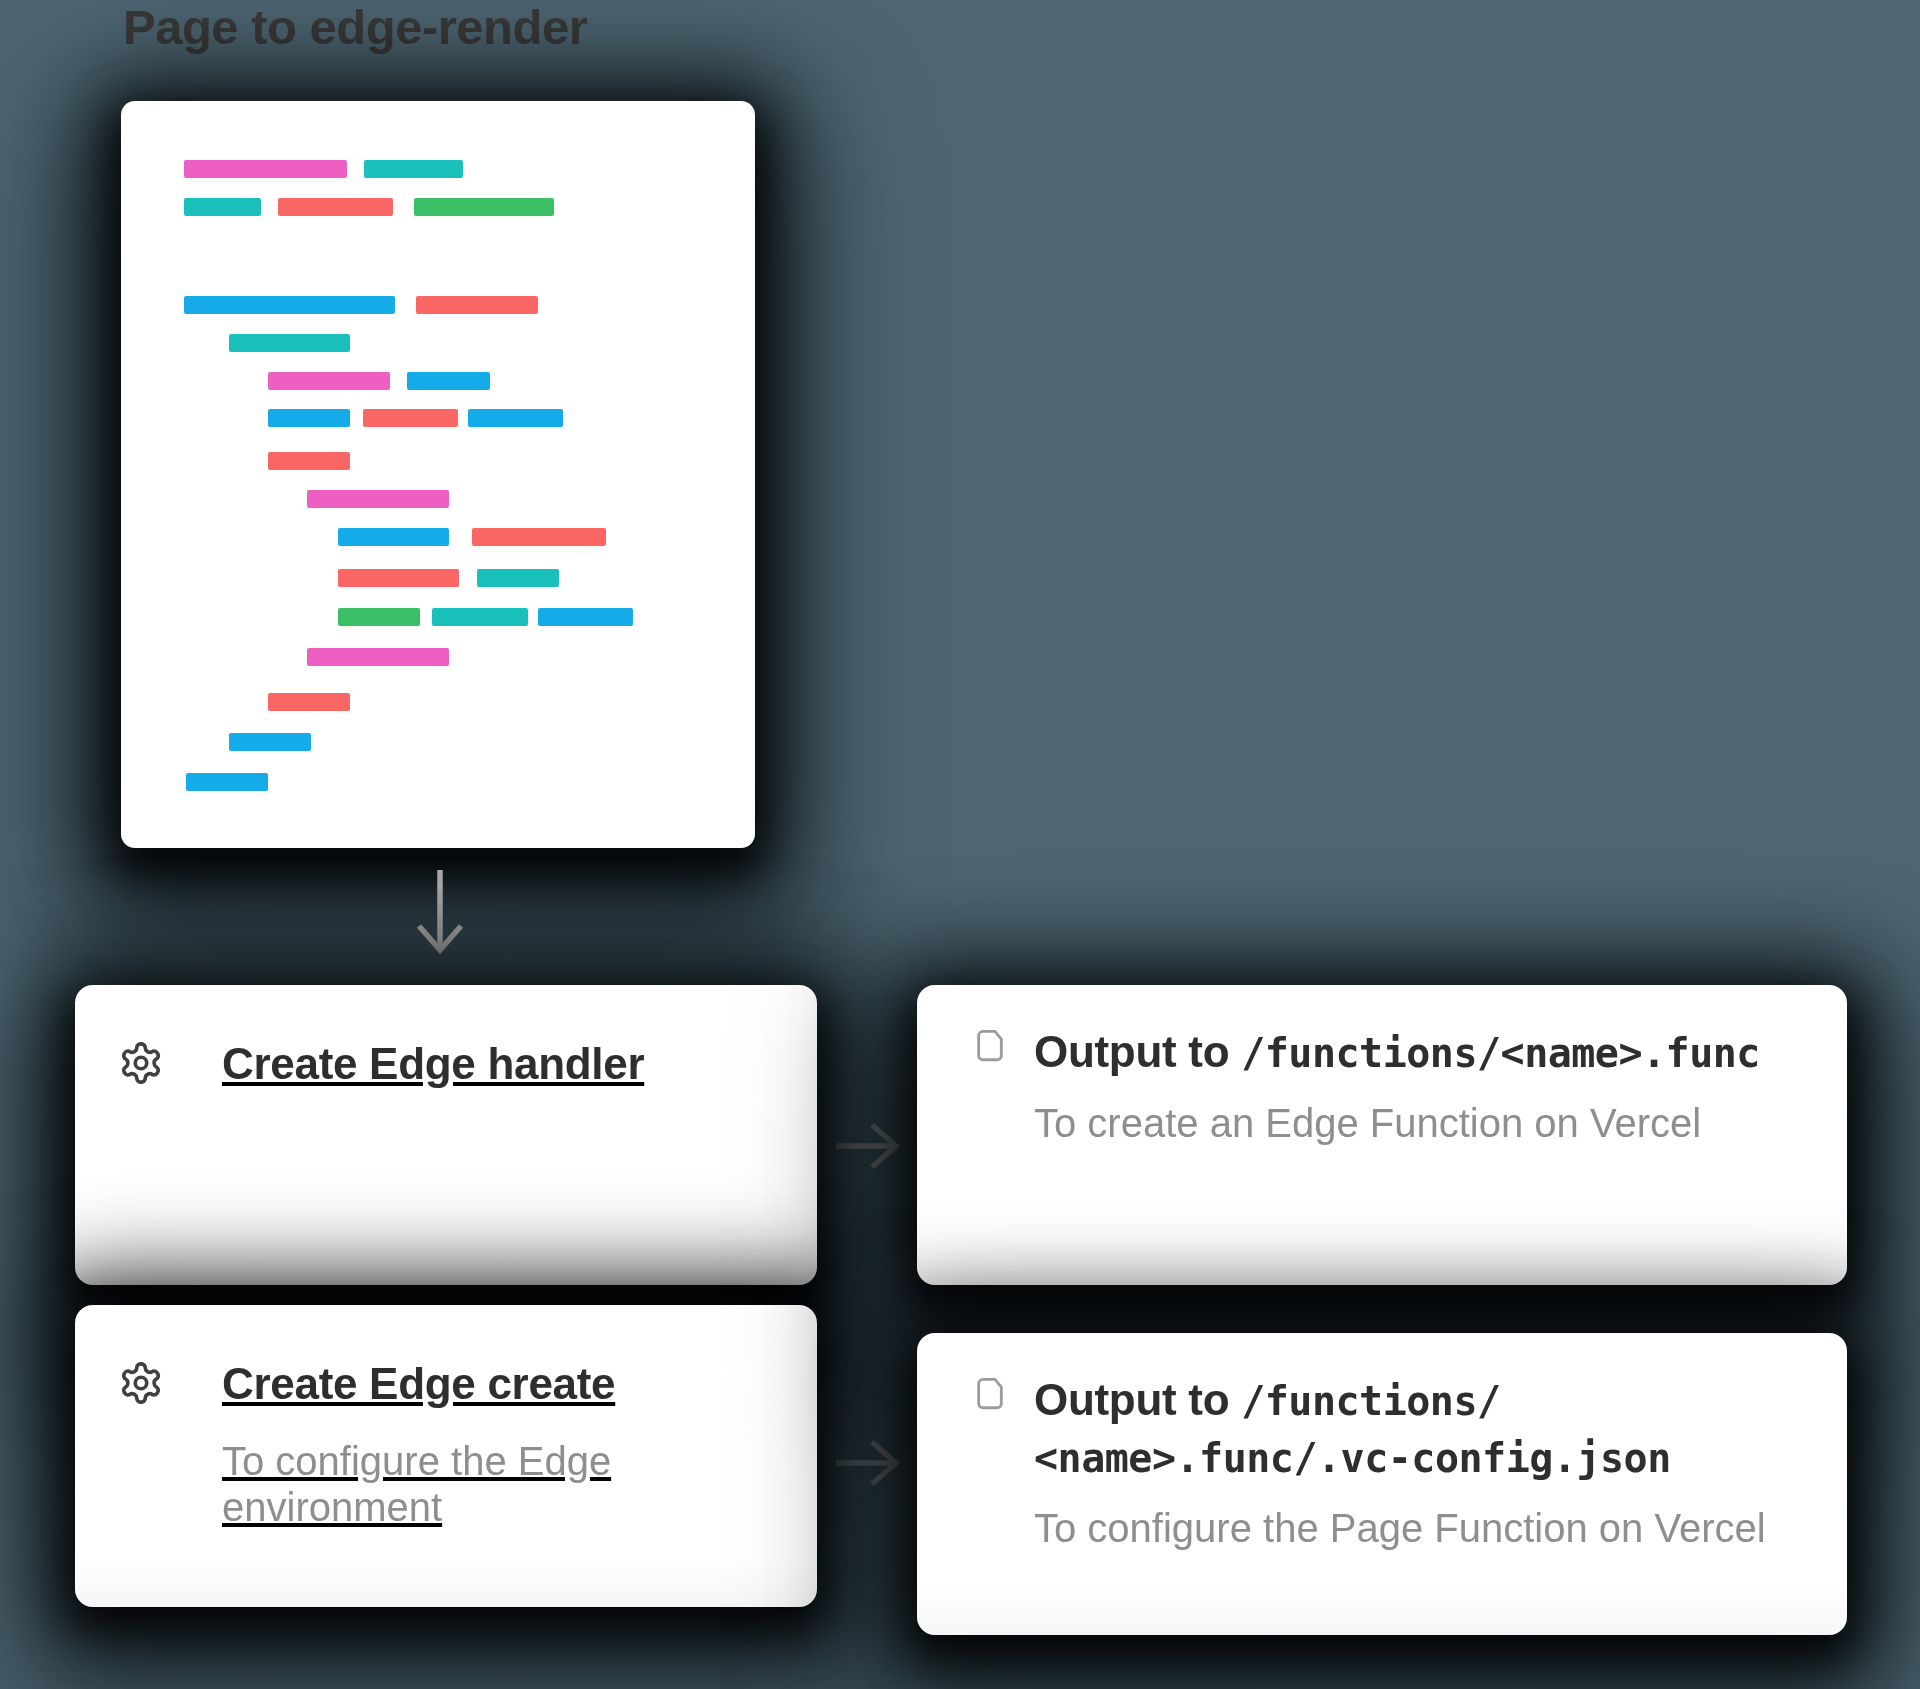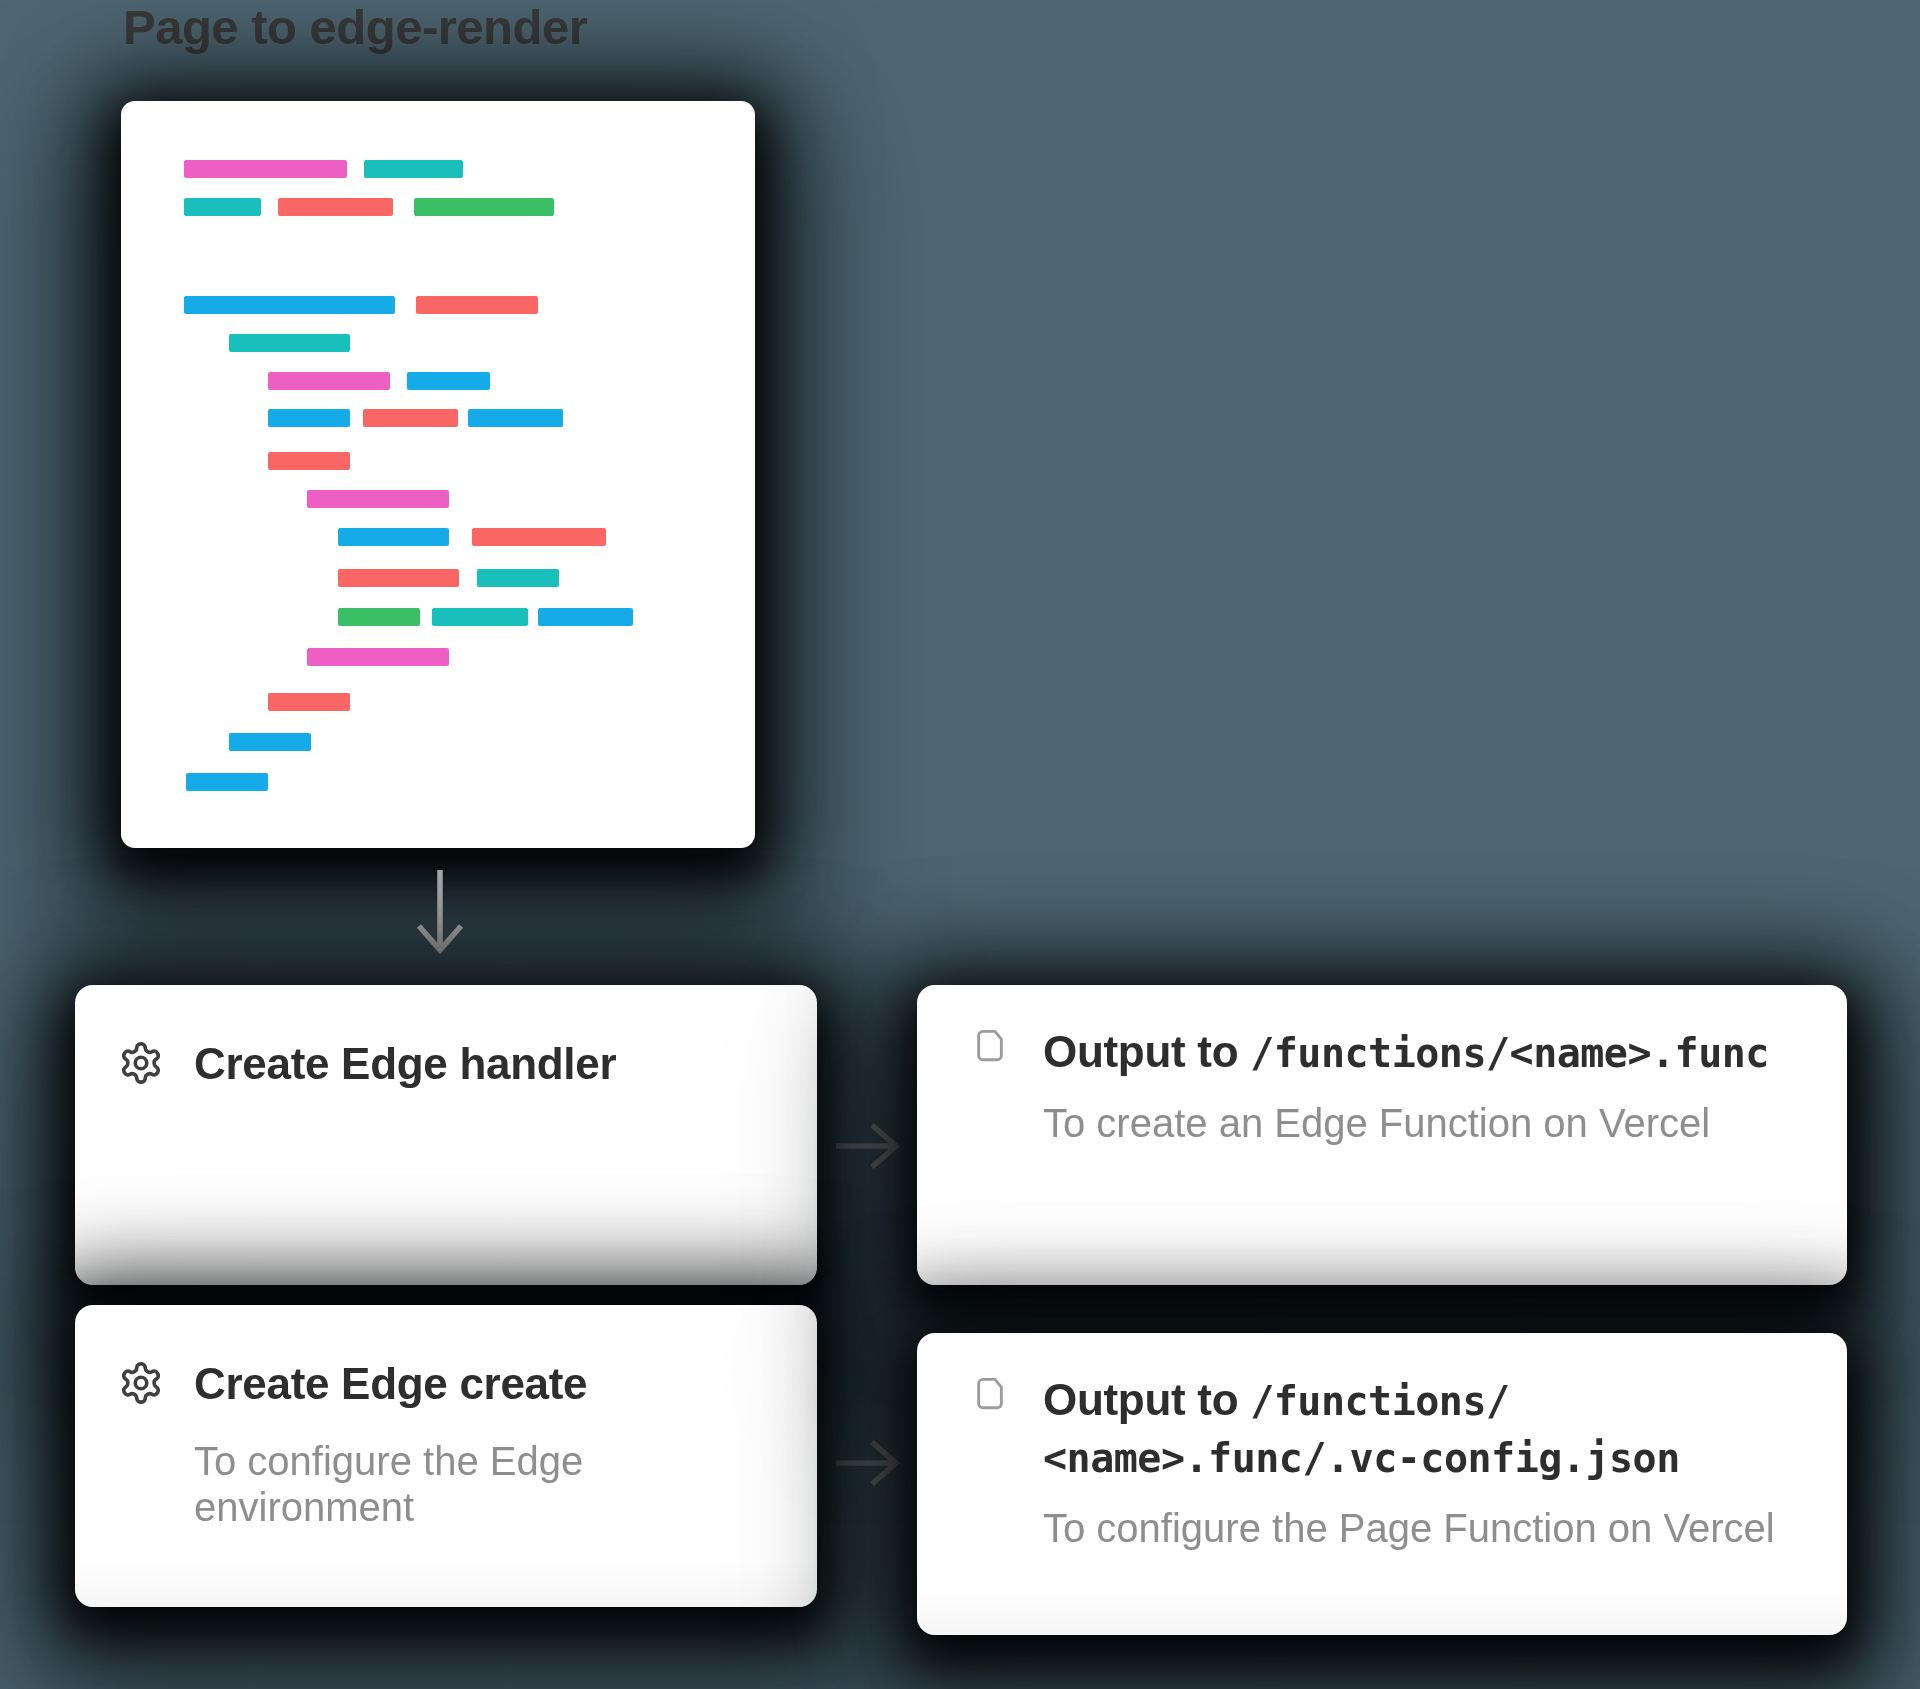--- a/index.html
+++ b/index.html
@@ -15,22 +15,22 @@
   .code-card{position:absolute;left:121px;top:101px;width:634px;height:747px;
     border-radius:14px;background:var(--c-surface,#fff);}
   .bar{position:absolute;height:18px;border-radius:2px;}
   .box{position:absolute;border-radius:18px;
     background:linear-gradient(180deg,#ffffff 84%,#f6f6f6 100%);}
   .box-lt{left:75px;top:985px;width:742px;height:300px;}
   .box-lb{left:75px;top:1305px;width:742px;height:302px;}
   .box-rt{left:917px;top:985px;width:930px;height:300px;}
   .box-rb{left:917px;top:1333px;width:930px;height:302px;}
   .box-row{display:flex;align-items:flex-start;}
-  .left .box-row{padding:50px 30px 0 43px;gap:30px;}
-  .right .box-row{padding:38px 24px 0 56px;gap:36px;}
+  .left .box-row{padding:50px 30px 0 43px;gap:58px;text-decoration:underline;}
+  .right .box-row{padding:38px 24px 0 56px;gap:27px;}
   .icon{flex:none;display:block;}
   .gear{color:var(--c-gear_icon,#404040);margin-top:5px;}
   .file{color:var(--c-file_icon,#9c9c9c);margin-top:4px;}
   .box-title{font-size:44px;font-weight:700;line-height:57px;
     letter-spacing:-0.3px;color:var(--c-heading_text,#2e2e2e);}
   .mono{font-family:"DejaVu Sans Mono",monospace;font-weight:600;
     font-size:40px;letter-spacing:-0.5px;}
   .box-desc{font-size:40px;line-height:46px;margin-top:26px;
     color:var(--c-description_text,#8e8e8e);}
   .left .box-desc{max-width:560px;}

